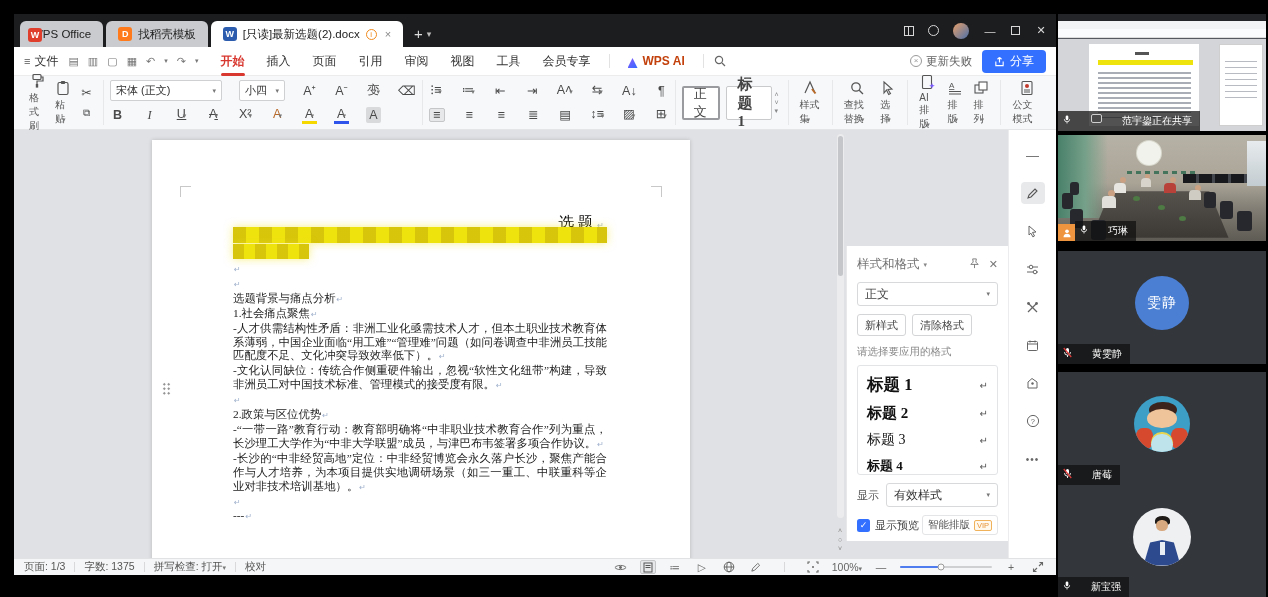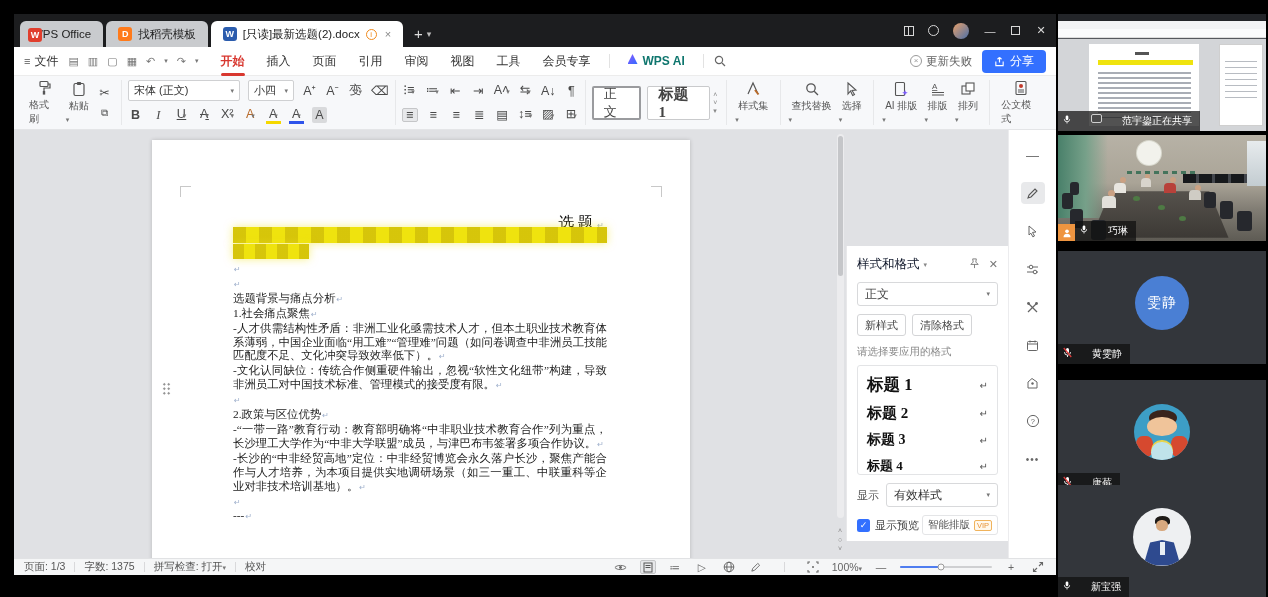--- a/index.html
+++ b/index.html
@@ -33,34 +33,34 @@
   
   .menubar{position:absolute;left:0;top:33px;right:0;height:29px;background:#fff;border-bottom:1px solid #ececec;display:flex;align-items:center;padding:0 10px;font-size:12px;color:#333}
   .mfile{display:flex;align-items:center;gap:4px;margin-right:10px}
   .mfile .bars{font-size:11px;color:#555}
   .qicons{display:flex;align-items:center;gap:9px;color:#777;font-size:11px;margin-right:12px}
   .qicons span{cursor:default}
   .menu-items{display:flex;align-items:center;gap:2px}
   .mitem{padding:5px 10px;position:relative;cursor:default}
   .mitem.active{color:#d8372f;font-weight:bold}
   .mitem.active::after{content:"";position:absolute;left:10px;right:10px;bottom:-1px;height:2.5px;background:#d8372f;border-radius:2px}
-  .ai-item{display:flex;align-items:flex-start;gap:5px;padding:5px 10px;font-weight:bold;color:#0f766e}
+  .ai-item{display:flex;align-items:flex-end;gap:5px;padding:5px 10px;font-weight:bold;color:#c2410c}
   .ai-logo{width:10px;height:10px;background:linear-gradient(135deg,#8a5bff,#2f6bff);clip-path:polygon(50% 0,100% 100%,0 100%)}
   .msep{width:1px;height:14px;background:#e2e2e2;margin:0 6px}
   .menubar .right{margin-left:auto;display:flex;align-items:center;gap:10px}
   .upd{display:flex;align-items:center;gap:4px;color:#666;font-size:11.5px}
   .upd .err{width:12px;height:12px;border-radius:50%;border:1px solid #9a9a9a;color:#9a9a9a;font-size:8px;line-height:10px;text-align:center}
   .sharebtn{display:flex;align-items:center;gap:5px;background:#3370ff;color:#fff;font-size:12px;height:23px;padding:0 12px;border-radius:4px;cursor:pointer}
 
   
   .ribbon{position:absolute;left:0;top:62px;right:0;height:54px;background:#f7f8fa;border-bottom:1px solid #e4e5e7;display:flex;align-items:stretch;padding:4px 4px;color:#444}
   .rgroup{display:flex;align-items:center;padding:0 6px;border-right:1px solid #e7e8ea;position:relative}
   .rcol{display:flex;flex-direction:column;align-items:center;justify-content:center;gap:2px;padding:0 5px;font-size:10px;color:#555;cursor:pointer}
   .twoRows{display:flex;flex-direction:column;justify-content:center;gap:4px}
-  .rrow{display:flex;align-items:center;gap:8px;height:20px;font-size:12px}
+  .rrow{display:flex;align-items:center;gap:17px;height:20px;font-size:12px}
   .rbtn{min-width:15px;text-align:center;cursor:pointer;color:#4a4a4a;font-size:12.5px;line-height:16px}
   .dd{font-size:7px;color:#777;margin-left:-3px}
   .fsel{height:21px;border:1px solid #cfd0d2;background:#fff;border-radius:2px;display:flex;align-items:center;justify-content:space-between;padding:0 5px;font-size:11px;color:#333;cursor:pointer}
   .u-yel{box-shadow:inset 0 -3px 0 #f5d800}
   .u-blu{box-shadow:inset 0 -3px 0 #2f54eb}
   .shadA{background:#d9dadc;padding:0 3px;border-radius:2px}
   .stylebox{height:34px;border:1px solid #c9cacc;background:#fff;border-radius:2px;display:flex;align-items:center;justify-content:center;padding:0 10px;cursor:pointer}
   .stylebox.sel{border:2px solid #9a9b9e}
   .sb-normal{font-size:13px;font-family:"Liberation Serif",serif}
   .sb-h1{font-size:15px;font-weight:bold;font-family:"Liberation Serif",serif}
@@ -80,33 +80,33 @@
   .body-text{position:absolute;left:81px;top:122px;width:374px;font-family:"Liberation Serif","DejaVu Serif",serif;font-size:11.4px;line-height:13.9px;color:#1c1c1c;text-align:justify}
   .body-text p{min-height:13.9px}
   .draghandle{position:absolute;left:10px;top:242px;width:9px;height:13px;background-image:radial-gradient(circle,#8a8a8a 1px,transparent 1.2px);background-size:4.5px 4.5px;cursor:grab}
   .vscroll{position:absolute;right:212px;top:4px;width:7px;bottom:40px;background:#ececee;border-radius:4px}
   .vthumb{position:absolute;left:1px;right:1px;top:2px;height:140px;background:#c5c6c9;border-radius:4px}
   .vbtns{position:absolute;right:210px;bottom:6px;width:12px;display:flex;flex-direction:column;align-items:center;gap:2px;color:#8a8a8a;font-size:7px}
 
   
   .spanel{position:absolute;right:48px;top:116px;width:162px;bottom:17px;background:#fff;border-left:1px solid #e8e8ea;padding:10px 10px 6px;font-size:12px;color:#333;display:flex;flex-direction:column}
   .sp-head{display:flex;align-items:center;margin-bottom:9px}
-  .sp-title{font-size:12.5px;color:#0f172a}
+  .sp-title{font-size:12.5px;color:#737373}
   .sp-head .dd2{font-size:7px;color:#888;margin-left:4px}
   .sp-head .hicons{margin-left:auto;display:flex;gap:9px;color:#777;font-size:11px}
   .sp-dd{height:24px;border:1px solid #d8d9db;border-radius:3px;display:flex;align-items:center;justify-content:space-between;padding:0 7px;color:#444;margin-bottom:8px;cursor:pointer}
   .sp-btns{display:flex;gap:6px;margin-bottom:9px}
   .sp-btn{height:22px;border:1px solid #d4d5d7;border-radius:3px;background:#fff;font-size:11px;color:#444;padding:0 7px;display:flex;align-items:center;cursor:pointer}
   .sp-hint{font-size:10.5px;color:#888;margin-bottom:6px}
   .sp-list{border:1px solid #e3e4e6;border-radius:3px;background:#fff;flex:1;padding:4px 6px;overflow:hidden}
   .sp-item{display:flex;align-items:center;justify-content:space-between;padding:4px 3px;cursor:pointer;color:#111}
   .sp-item .ret{color:#555;font-size:10px}
   .h1f{font-family:"Liberation Serif",serif;font-weight:bold;font-size:16.5px}
   .h2f{font-family:"Liberation Serif",serif;font-weight:bold;font-size:15px}
-  .h3f{font-family:"Liberation Serif",serif;font-weight:bold;font-size:14px}
+  .h3f{font-family:"Liberation Serif",serif;font-weight:normal;font-size:14px}
   .h4f{font-family:Liberation Serif, serif;font-weight:bold;font-size:13px}
   .sp-bottom{margin-top:8px}
   .show-row{display:flex;align-items:center;gap:7px;margin-bottom:8px}
   .show-sel{flex:1;height:24px;border:1px solid #d8d9db;border-radius:3px;display:flex;align-items:center;justify-content:space-between;padding:0 7px;color:#333;cursor:pointer}
   .prev-row{display:flex;align-items:center;justify-content:space-between}
   .chk{width:13px;height:13px;background:#3370ff;border-radius:2.5px;color:#fff;font-size:9px;line-height:13px;text-align:center;cursor:pointer}
   .prev-label{font-size:11px;color:#444;margin-left:5px}
   .smart{display:flex;align-items:center;gap:4px;border:1px solid #e4e5e7;border-radius:3px;background:#fff;padding:2px 5px;font-size:10.5px;color:#555;cursor:pointer}
   .vip{border:1px solid #f0b35c;color:#e8953a;background:#fff8ec;font-size:7.5px;border-radius:2px;padding:0 2px;line-height:9px}
 
@@ -700,21 +700,21 @@
         <svg class="ic" width="9" height="11" viewBox="0 0 12 14">
             <rect x="4" y="1" width="4" height="7" rx="2" fill="#fff"></rect>
             <path d="M2 6.5a4 4 0 0 0 8 0" fill="none" stroke="#fff" stroke-width="1.2"></path>
             <line x1="6" y1="10.5" x2="6" y2="13" stroke="#fff" stroke-width="1.2"></line>
             <line x1="1" y1="1" x2="11" y2="13" stroke="#e23c3c" stroke-width="1.6"></line>
           </svg>
         <span>黄雯静</span>
       </div>
     </div>
 
-    <div class="tile" style="top:380px;height:113px">
+    <div class="tile" style="top:372px;height:113px">
       <div class="avatar-circle av4">
         <div class="hair"></div>
           <div class="face"></div>
           <div class="shirtL"></div>
           <div class="shirtR"></div>
           <div class="pillow"></div>
       </div>
       <div class="chip">
         <svg class="ic" width="9" height="11" viewBox="0 0 12 14">
             <rect x="4" y="1" width="4" height="7" rx="2" fill="#fff"></rect>

